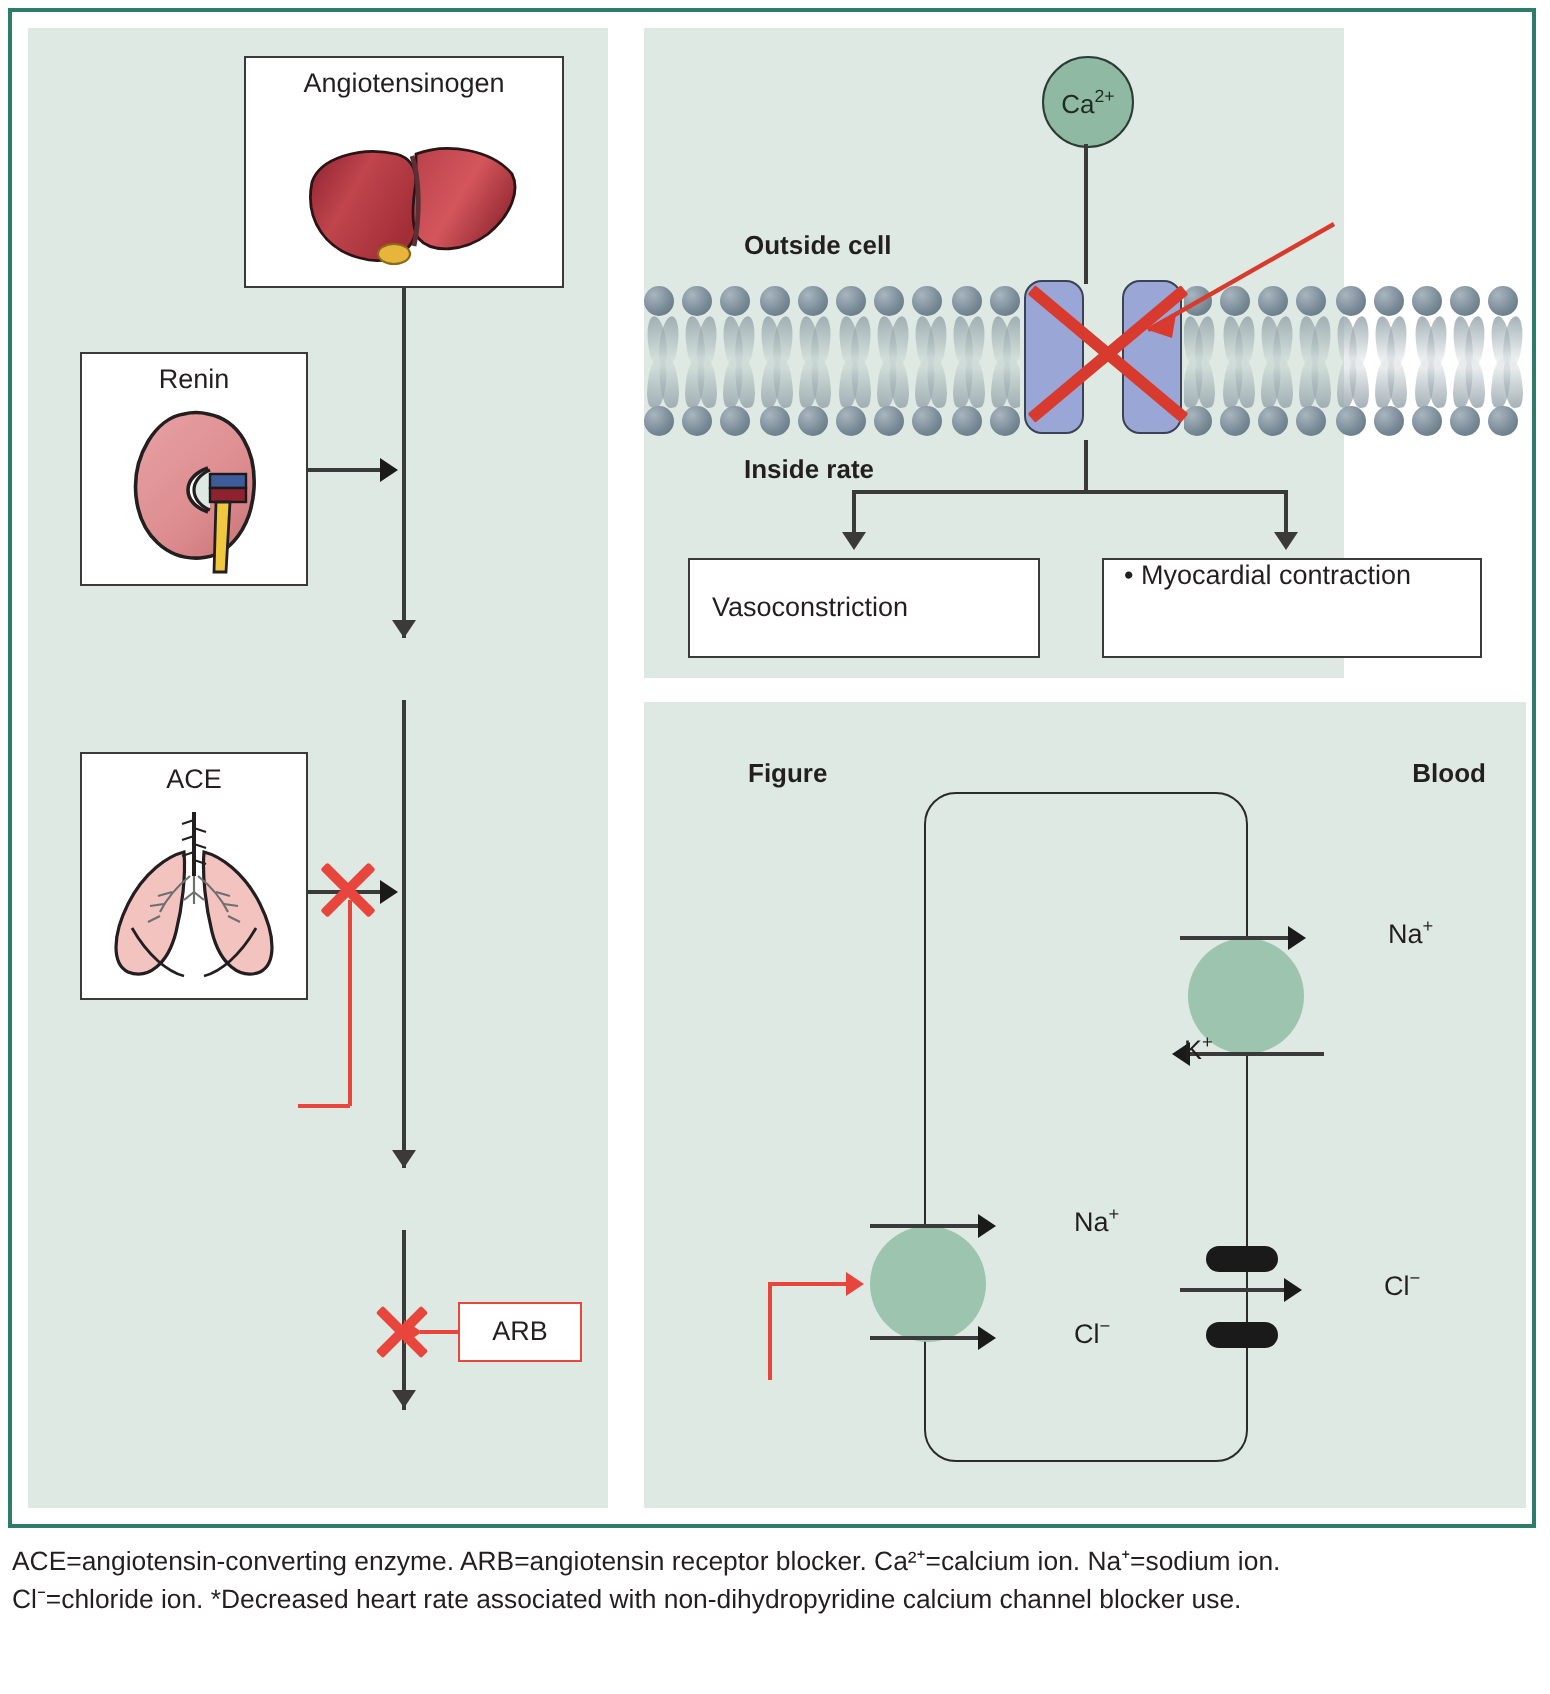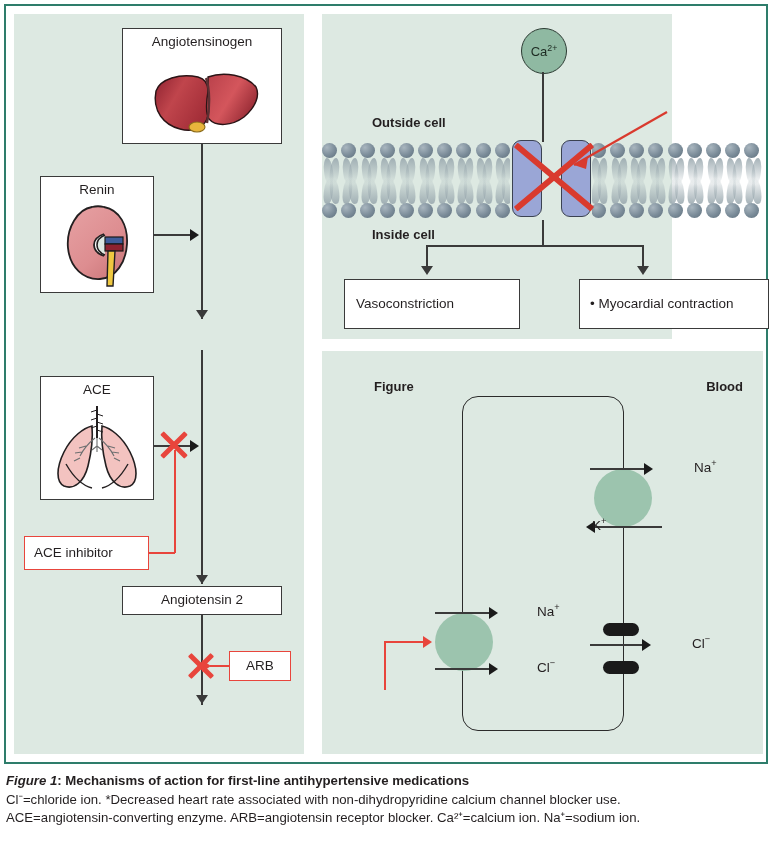--- a/index.html
+++ b/index.html
@@ -35,21 +35,21 @@
     color:#231f20;
     font-size:13.5px;
     display:flex;align-items:center;justify-content:center;
     text-align:center;
     line-height:1.25;
   }
   .wbox.topcap{align-items:flex-start;padding-top:5px;}
   .wbox.listbox{
     align-items:flex-start;justify-content:flex-start;
     text-align:left;padding-left:10px;
-    flex-direction:column;justify-content:center;margin-left:28px;
+    flex-direction:row;justify-content:center;
   }
   .wbox.listbox span{display:block;width:100%;}
 
   
   .rbox{
     position:absolute;background:#ffffff;
     border:1.6px solid #e8453c;
     box-sizing:border-box;
     color:#231f20;font-size:13.5px;
     display:flex;align-items:center;
@@ -204,43 +204,37 @@
       </g>
       <g stroke="#6d6f70" stroke-width="1.1" fill="none">
         <path d="M47,34 C42,38 36,44 32,52 M38,42 L31,44 M34,48 L27,49 M32,54 L26,57"></path>
         <path d="M51,34 C56,38 62,44 66,52 M60,42 L67,44 M64,48 L71,49 M66,54 L72,57"></path>
         <path d="M49,34 L49,48 M49,42 L44,46 M49,42 L54,46"></path>
       </g>
       <path d="M18,60 C26,74 36,82 44,84" stroke="#231f20" stroke-width="1.4" fill="none"></path>
       <path d="M80,60 C72,74 62,82 54,84" stroke="#231f20" stroke-width="1.4" fill="none"></path>
     </svg>
 
-    <div class="wbox" style="left:108px;top:572px;width:160px;height:29px;">
-      <span>Angiotensin 2</span>
-    </div>
 
 
     <div class="ln v" style="left:187px;top:130px;height:175px;"></div>
     <div class="ah down" style="left:182px;top:296px;"></div>
 
     <div class="ln v" style="left:187px;top:336px;height:234px;"></div>
     <div class="ah down" style="left:182px;top:561px;"></div>
 
     <div class="ln v" style="left:187px;top:601px;height:90px;"></div>
     <div class="ah down" style="left:182px;top:681px;"></div>
 
     <div class="ln h" style="left:140px;top:220px;width:42px;"></div>
     <div class="ah right" style="left:176px;top:215px;"></div>
 
     <div class="ln h" style="left:140px;top:431px;width:42px;"></div>
     <div class="ah right" style="left:176px;top:426px;"></div>
 
-    <div class="rbox" style="left:10px;top:522px;width:125px;height:34px;">
-      <span>ACE inhibitor</span>
-    </div>
     <div class="rln h" style="left:135px;top:538px;width:26px;"></div>
     <div class="rln v" style="left:160px;top:436px;height:103px;"></div>
     <div class="xmark" style="left:143px;top:414px;width:34px;height:34px;">
       <i class="a"></i>
         <i class="b"></i>
     </div>
 
     <div class="rbox ctr" style="left:215px;top:637px;width:62px;height:30px;">
       <span>ARB</span>
     </div>
@@ -253,21 +247,21 @@
   </div>
 
   <div class="panel" id="panel-ca">
 
     <div id="ca-circle" style="left:199px;top:14px;">
       <span><span>Ca</span><span class="sup">2+</span></span>
     </div>
     <div class="ln v" style="left:220px;top:58px;height:72px;"></div>
 
     <div class="lbl bold" style="left:18px;top:101px;">Outside cell</div>
-    <div class="lbl bold" style="left:18px;top:213px;">Inside cell</div>
+    <div class="lbl bold" style="left:18px;top:213px;">Inside rate</div>
 
     <div id="membrane" style="left:0px;top:128px;width:441px;height:78px;">
       <div class="bi-row" id="heads-top" style="top:0px;">
           <div class="head" style="left: 0px; top: 1px;"></div>
           <div class="head" style="left: 19.2px; top: 1px;"></div>
           <div class="head" style="left: 38.4px; top: 1px;"></div>
           <div class="head" style="left: 57.6px; top: 1px;"></div>
           <div class="head" style="left: 76.8px; top: 1px;"></div>
           <div class="head" style="left: 96px; top: 1px;"></div>
           <div class="head" style="left: 115.2px; top: 1px;"></div>
@@ -479,18 +473,17 @@
     <span class="lbl" style="left:183px;top:307px;">
       <span>Cl</span><span class="sup">−</span>
     </span>
 
     <div class="rln v" style="left:62px;top:290px;height:49px;"></div>
     <div class="rln h" style="left:62px;top:290px;width:42px;"></div>
     <div class="ah rred" style="left:101px;top:285px;"></div>
   </div>
 
   <div id="caption">
-    <div class="t1"><em>Figure 1</em><span>: Mechanisms of action for first-line antihypertensive medications</span></div>
+    <div>ACE=angiotensin-converting enzyme. ARB=angiotensin receptor blocker. Ca²⁺=calcium ion. Na⁺=sodium ion.</div>
     <div>Cl⁻=chloride ion. *Decreased heart rate associated with non-dihydropyridine calcium channel blocker use.</div>
-    <div>ACE=angiotensin-converting enzyme. ARB=angiotensin receptor blocker. Ca²⁺=calcium ion. Na⁺=sodium ion.</div>
   </div>
 
 </div>
 
 </body></html>

